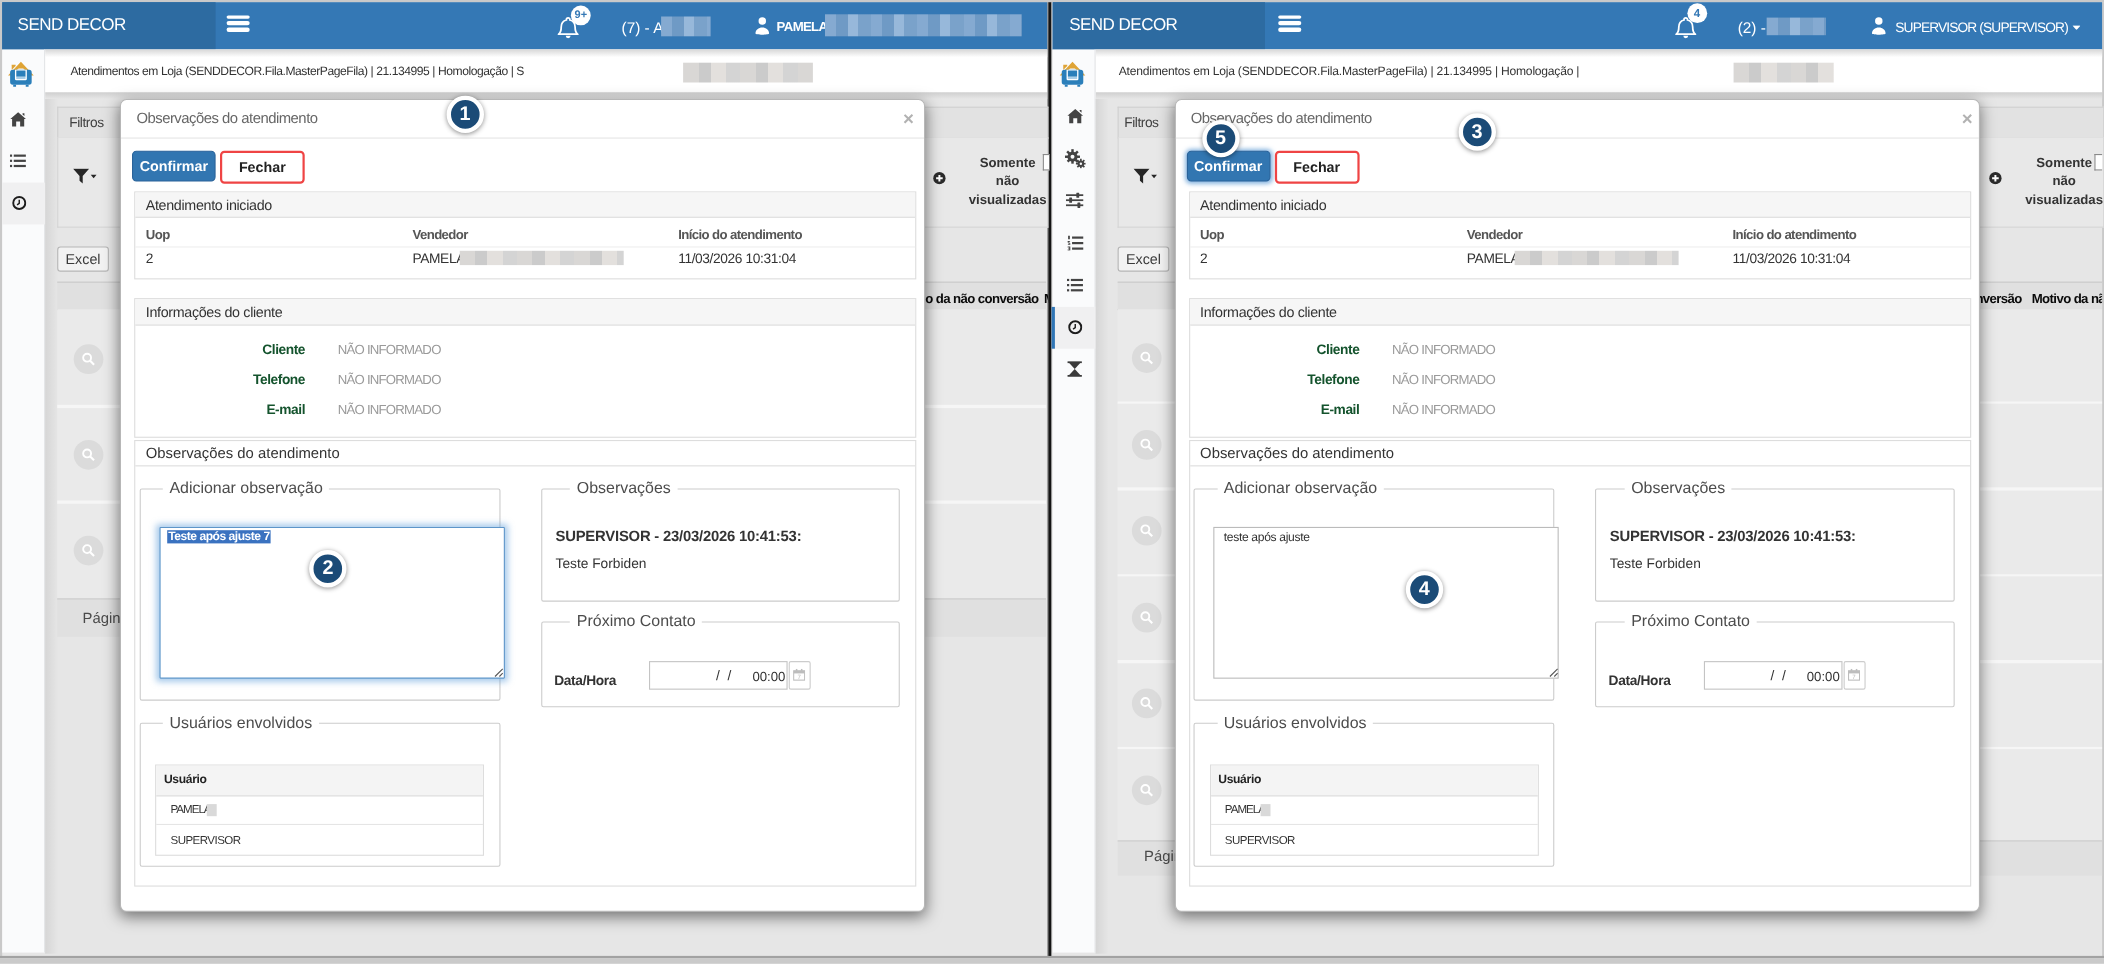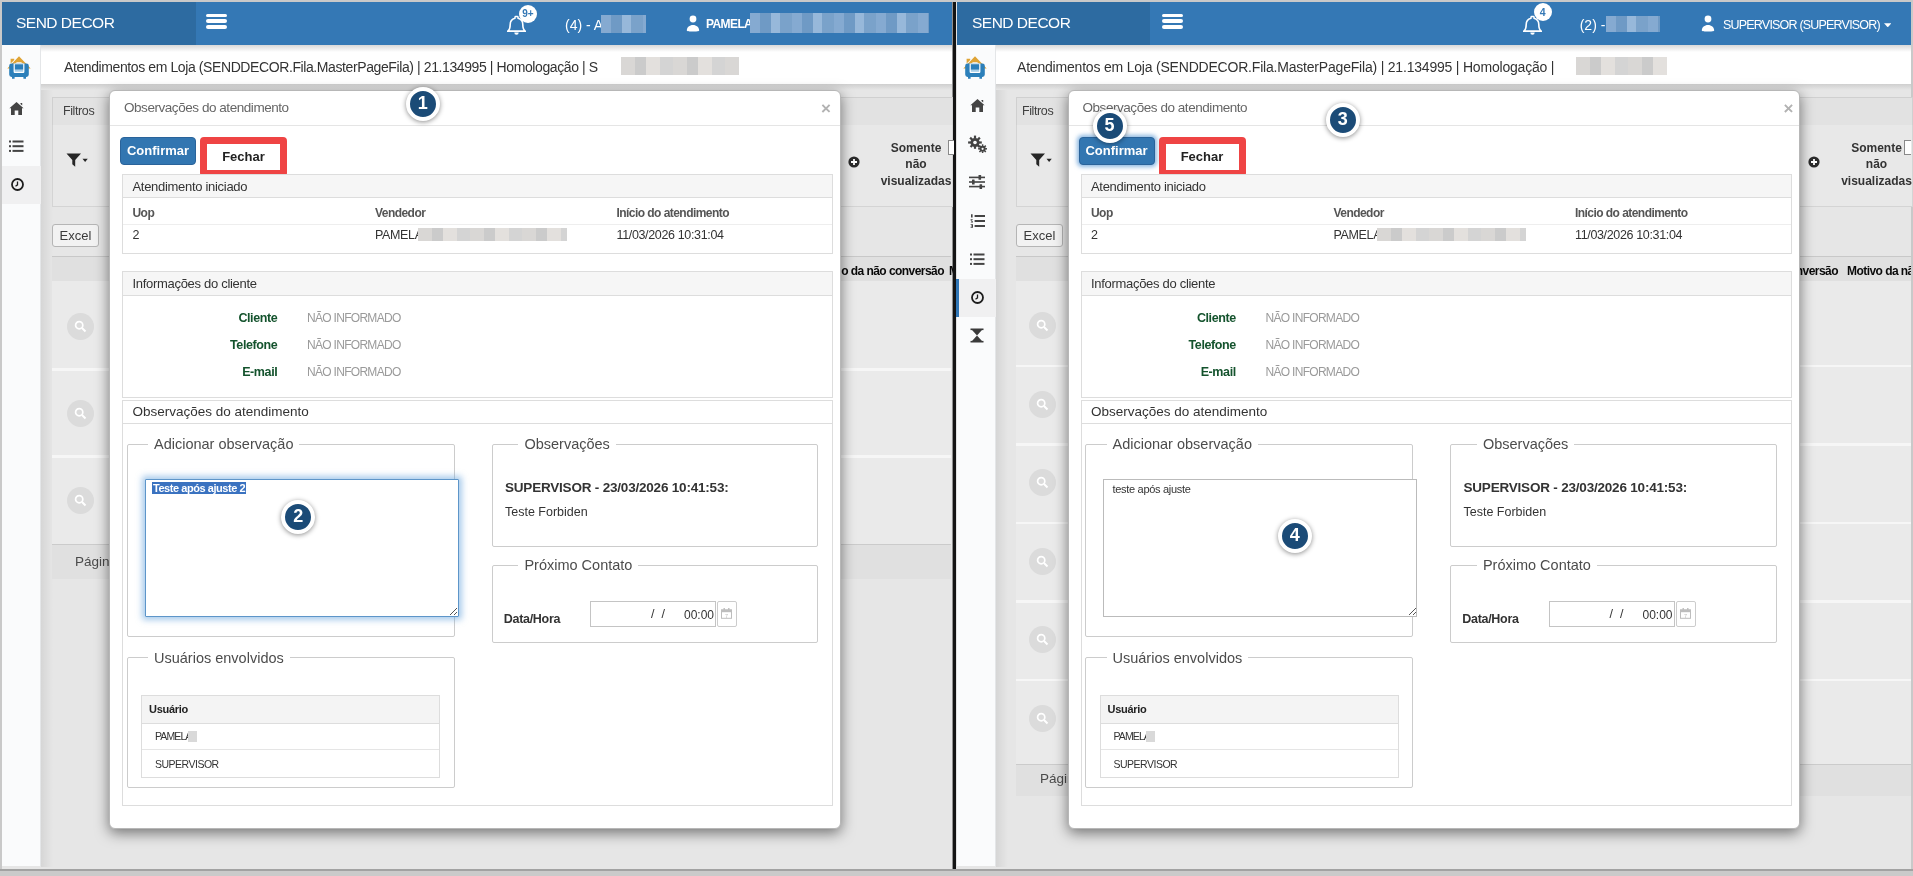--- a/index.html
+++ b/index.html
@@ -3,36 +3,36 @@
 <meta charset="utf-8">
 <style>
 html,body{margin:0;padding:0;background:#cacaca}
 #p{position:relative;width:1913px;height:876px;background:#e6e6e6;font-family:"Liberation Sans",sans-serif;overflow:hidden}
 .a{position:absolute}
 .tx{white-space:nowrap}
 .nav{background:#3478b5}
 .brand{background:#2d6ba1}
 .brandtx{color:#fff;font-weight:normal;font-size:15.5px;letter-spacing:-0.5px}
 .navtx{color:#fff;font-size:14px}
-.titletx{color:#333;font-size:14px}
+.titletx{color:#333;font-size:11px}
 .sb{background:#fafbfc;border-right:1px solid #e4e6e8}
 .sbshadow{background:linear-gradient(90deg,rgba(0,0,0,.07),rgba(0,0,0,0))}
 .phead{background:#e2e2e2;border:1px solid #d0d0d0;border-bottom:1px solid #cecece}
 .pbody{background:#e8e8e8;border:1px solid #d4d4d4;border-top:none}
 .hband{background:#e0e0e0;border-top:1px solid #c8c8c8;border-bottom:1px solid #c2c2c2}
 .rows{background:#eaeaea}
 .rsep{background:#f6f6f6}
 .pgband{background:#e0e0e0;border-top:1px solid #cbcbcb}
 .mag{width:27px;height:27px;border-radius:50%;background:#dbdbdb}
 .excel{background:#f2f2f2;border:1px solid #b5b5b5;border-radius:3px;color:#3a3a3a;font-size:13px;text-align:center;line-height:21px}
 .modal{background:#fff;border-radius:6px;border:1px solid #b7b7b7;box-shadow:0 4px 14px rgba(0,0,0,.5)}
 .mtitle{color:#666;font-size:13.5px;letter-spacing:-0.45px}
 .mx{color:#b2b2b2;font-size:17px;font-weight:bold}
 .btnb{background:#3276b1;border:1px solid #2a639a;border-radius:4px;color:#fff;font-weight:bold;font-size:13px;text-align:center;line-height:26px}
-.btnw{background:#fff;border:7px solid #ef4444;border-radius:4px;color:#222;font-weight:bold;font-size:13px;text-align:center;line-height:26px}
+.btnw{background:#fff;border:2px solid #ef4444;border-radius:4px;color:#222;font-weight:bold;font-size:13px;text-align:center;line-height:26px}
 .panel{border:1px solid #ddd;background:#fff}
 .panelhead{background:#f6f6f6;border-bottom:1px solid #ddd;color:#333;font-size:13px;letter-spacing:-0.3px}
 .colh{color:#555;font-weight:bold;font-size:12px;letter-spacing:-0.55px}
 .val{color:#333;font-size:12.5px;letter-spacing:-0.35px}
 .lbl{color:#14532d;font-weight:bold;font-size:12.5px;letter-spacing:-0.4px}
 .muted{color:#9a9a9a;font-size:12px;letter-spacing:-0.7px}
 .fs{border:1px solid #ccc;border-radius:2px}
 .leg{background:#fff;color:#4c4c4c;font-size:14.5px;padding:0 6px}
 .ann{width:26px;height:26px;border-radius:50%;background:#1b4b77;border:4px solid #fff;box-shadow:0 1px 5px rgba(0,0,0,.45);color:#fff;font-weight:bold;font-size:18px;text-align:center;line-height:25px}
 .blurb{background:repeating-linear-gradient(90deg,#85aad1 0 10px,#6f9ac5 10px 21px,#97b8da 21px 30px,#7aa2ca 30px 42px)}
@@ -61,21 +61,21 @@
 <div class="a" style="left:205.5px;top:13.5px;width:21px;height:3.6px;background:#fff;border-radius:2px"></div>
 <div class="a" style="left:205.5px;top:19.4px;width:21px;height:3.6px;background:#fff;border-radius:2px"></div>
 <div class="a" style="left:205.5px;top:25.3px;width:21px;height:3.6px;background:#fff;border-radius:2px"></div>
 
 <svg class="a" style="left:507px;top:14px" width="19" height="22" viewBox="0 0 19 22">
       <path d="M9.5 2.2c-.9 0-1.6.7-1.6 1.5v.5C5 5 3.2 7.5 3.2 10.5c0 4.6-1.6 6-2.4 6.6h17.4c-.8-.6-2.4-2-2.4-6.6 0-3-1.8-5.5-4.7-6.3v-.5c0-.8-.7-1.5-1.6-1.5z" fill="none" stroke="#fff" stroke-width="1.6"></path>
       <path d="M7.3 18.6a2.2 2.2 0 0 0 4.4 0z" fill="#fff"></path>
     </svg>
 <div class="a" style="left:519px;top:5px;width:18px;height:18px;border-radius:50%;background:#fff"></div>
 <div class="a tx" style="left:519px;top:5px;width:18px;text-align:center;line-height:18px;color:#3478b5;font-size:10px;font-weight:bold">9+</div>
-<div class="a tx navtx" style="left:565px;top:17px">(4) - A</div>
+<div class="a tx navtx" style="left:565px;top:17px">(7) - A</div>
 <div class="a blurb" style="left:601px;top:15px;width:45px;height:18px"></div>
 
 <svg class="a" style="left:686px;top:14px" width="14" height="19" viewBox="0 0 14 19">
       <circle cx="7" cy="5" r="3.4" fill="#fff"></circle>
       <path d="M0.8 16.5c0-3.4 2.8-5.6 6.2-5.6s6.2 2.2 6.2 5.6c0 1.4-12.4 1.4-12.4 0z" fill="#fff"></path>
     </svg>
 <div class="a tx navtx" style="left:706px;top:17px;font-size:12px;font-weight:600;letter-spacing:-0.6px">PAMELA</div>
 <div class="a blurb" style="left:750px;top:13px;width:179px;height:20px"></div>
 
 <div class="a" style="left:41px;top:45px;width:911px;height:39px;background:#fff"></div>
@@ -186,21 +186,21 @@
     <div class="a tx lbl" style="left:54.3px;top:93.5px;width:100px;text-align:right">E-mail</div>
     <div class="a tx muted" style="left:184px;top:93.5px">NÃO INFORMADO</div>
   </div>
 
   <div class="a panel" style="left:12px;top:309px;width:709px;height:404px">
     <div class="a" style="left:0;top:0;width:709px;height:22.5px;border-bottom:1px solid #ddd;line-height:22.5px;padding-left:9.5px;box-sizing:border-box;color:#333;font-size:13.5px">Observações do atendimento</div>
 
     <div class="a fs" style="left:3.6px;top:42.7px;width:326px;height:191px"></div>
     <div class="a tx leg" style="left:25px;top:35.2px">Adicionar observação</div>
     <div class="a" style="left:21.7px;top:78.3px;width:312px;height:136px;background:#fff;border:1.5px solid #5d95c9;box-shadow:0 0 6px 2.5px rgba(98,160,218,.55);border-radius:1px"></div>
-    <div class="a tx" style="left:29px;top:81px;background:#3a72c0;color:#fff;font-size:11px;font-weight:bold;letter-spacing:-0.45px;padding:0 1px">Teste após ajuste 2</div>
+    <div class="a tx" style="left:29px;top:81px;background:#3a72c0;color:#fff;font-size:11px;font-weight:bold;letter-spacing:-0.45px;padding:0 1px">Teste após ajuste 7</div>
     <svg class="a" style="left:326px;top:206px" width="9" height="9" viewBox="0 0 9 9">
           <path d="M8 1 L1 8 M8 5 L5 8" stroke="#555" stroke-width="1" fill="none"></path>
         </svg>
 
     <div class="a fs" style="left:368.6px;top:42.7px;width:324.6px;height:101.5px"></div>
     <div class="a tx leg" style="left:395.4px;top:35.2px">Observações</div>
     <div class="a tx" style="left:382px;top:79.2px;color:#333;font-weight:bold;font-size:13.5px;letter-spacing:-0.2px">SUPERVISOR - 23/03/2026 10:41:53:</div>
     <div class="a tx" style="left:382px;top:104.2px;color:#333;font-size:12.5px">Teste Forbiden</div>
 
     <div class="a fs" style="left:368.6px;top:163.5px;width:324.6px;height:76px"></div>

